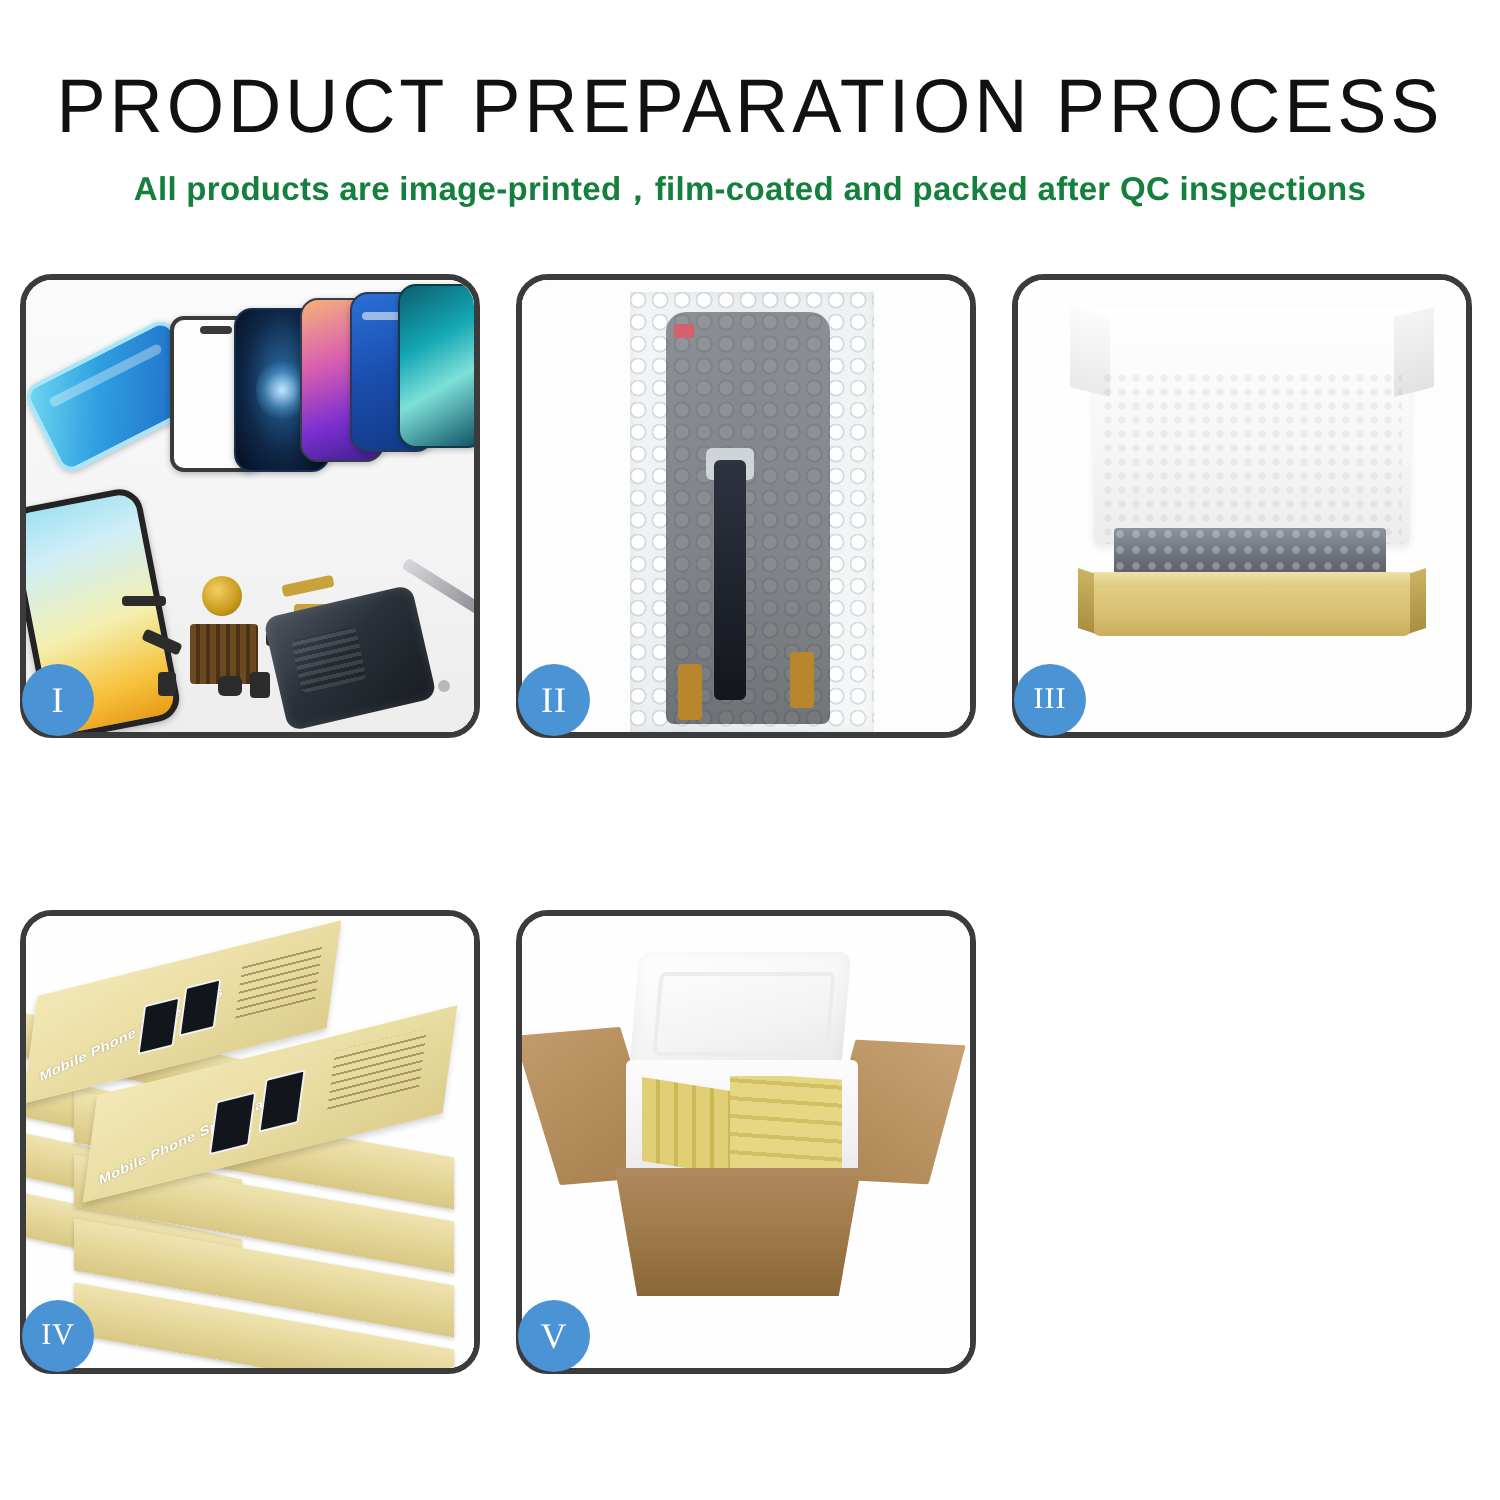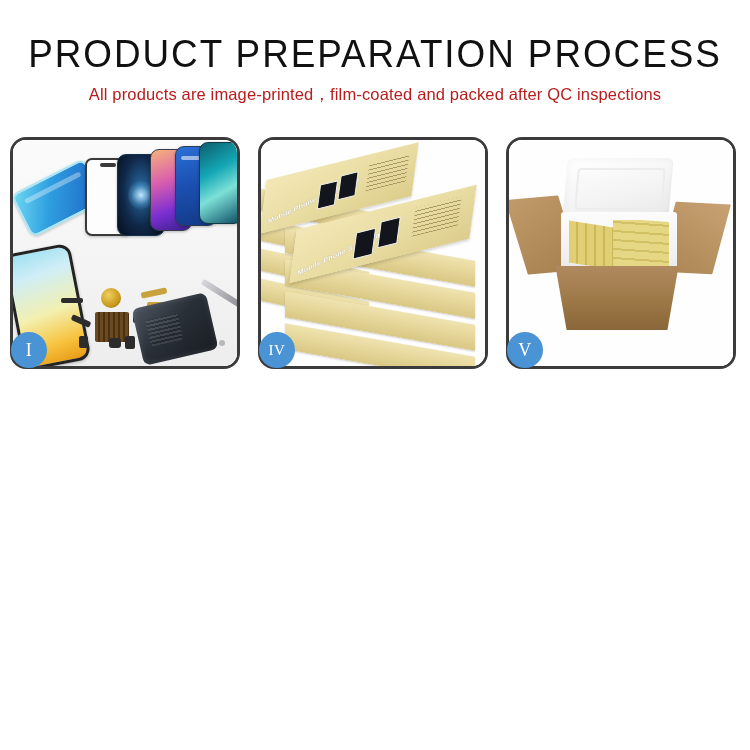--- a/index.html
+++ b/index.html
@@ -27,22 +27,22 @@
     font-weight: 500;
     color: #111111;
     letter-spacing: 2.0px;
     line-height: 44px;
     transform: scaleX(0.97);
     white-space: nowrap;
   }
   .subtitle {
     font-family: "Liberation Sans", sans-serif;
     font-size: 16.5px;
-    font-weight: 400;
-    color: #b91c1c;
+    font-weight: 700;
+    color: #15803d;
     letter-spacing: 0.15px;
     margin-top: 8px;
     white-space: nowrap;
   }
 
   
   .grid {
     position: absolute;
     left: 10px;
     top: 137px;
@@ -443,21 +443,49 @@
       <div class="part" style="left:96px;top:198px;width:12px;height:10px;border-radius:3px;"></div>
       <div class="part" style="left:112px;top:196px;width:10px;height:13px;"></div>
       <div class="part silver" style="left:196px;top:192px;width:6px;height:6px;border-radius:50%;"></div>
       <div class="part silver" style="left:206px;top:200px;width:6px;height:6px;border-radius:50%;"></div>
       <div class="ph-back"></div>
       <div class="tweezer"></div>
     </div>
     <div class="badge">I</div>
   </div>
 
-
+  <div class="panel">
+    <div class="panel-inner">
+      <div class="p2-bg"></div>
+      <div class="bubble-bag">
+        <div class="bubbles"></div>
+      </div>
+      <div class="lcd"></div>
+      <div class="lcd-tag"></div>
+      <div class="lcd-conn"></div>
+      <div class="lcd-flex"></div>
+      <div class="lcd-gold-a"></div>
+      <div class="lcd-gold-b"></div>
+    </div>
+    <div class="badge">II</div>
+  </div>
+
+  <div class="panel">
+    <div class="panel-inner">
+      <div class="p3-bg"></div>
+      <div class="foam-back"></div>
+      <div class="foam-tex"></div>
+      <div class="prod-dark"></div>
+      <div class="tray-left"></div>
+      <div class="tray-right"></div>
+      <div class="tray-front"></div>
+      <div class="tray-rim"></div>
+    </div>
+    <div class="badge small-num">III</div>
+  </div>
 
   <div class="panel">
     <div class="panel-inner">
       <div class="p4-bg"></div>
       <div class="stack">
         <div class="kbox kb-r1"></div>
         <div class="kbox kb-r2"></div>
         <div class="kbox kb-r3"></div>
         <div class="kbox kb-r4"></div>
 

